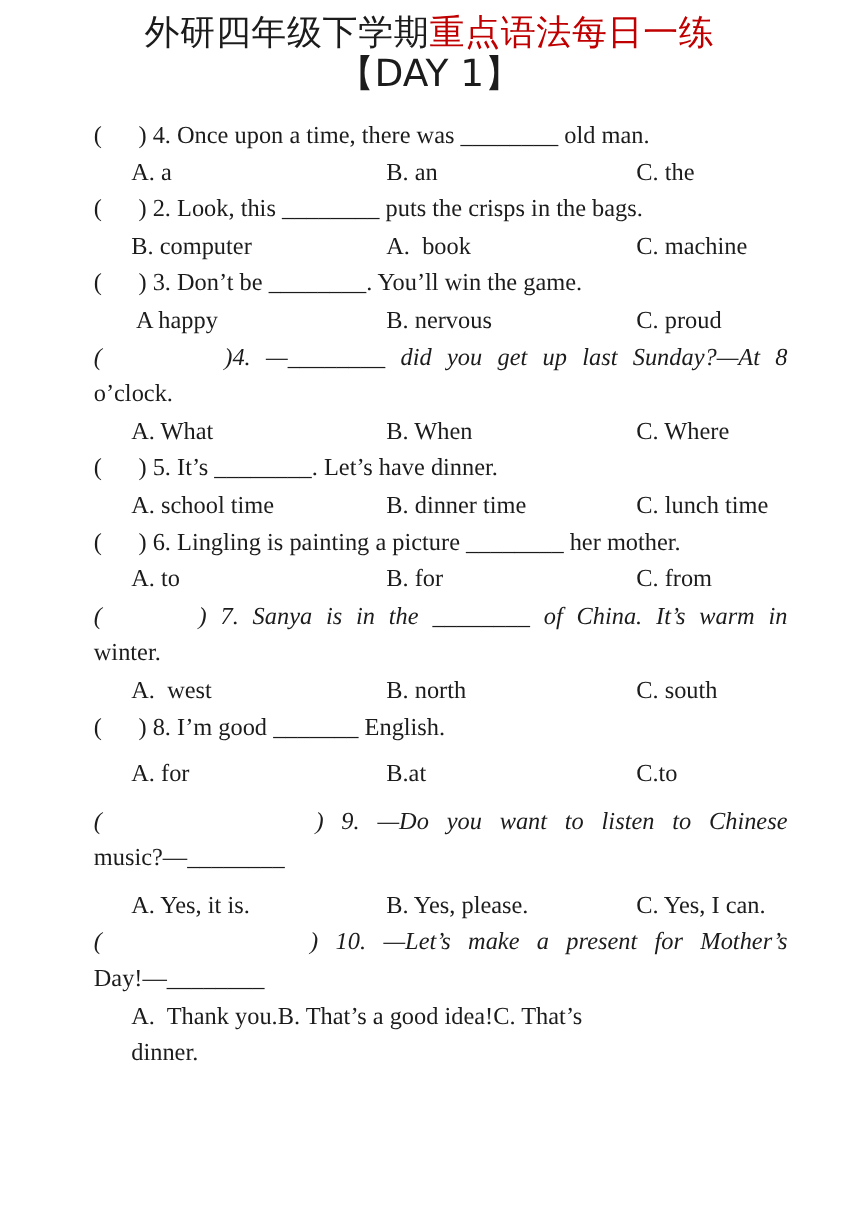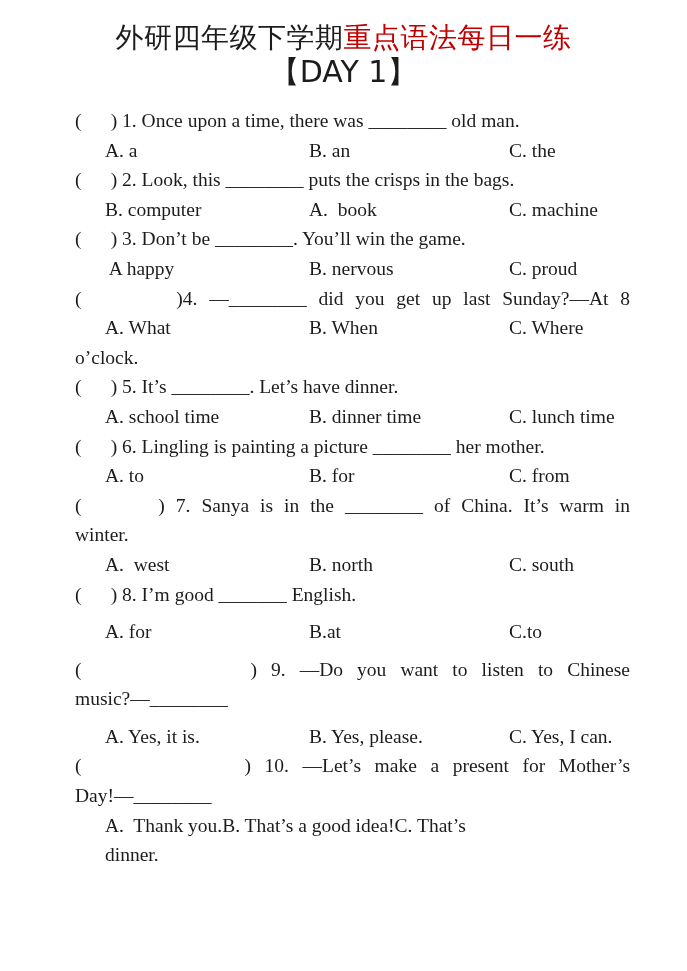--- a/index.html
+++ b/index.html
@@ -5,81 +5,81 @@
   html, body { margin: 0; padding: 0; background: #ffffff; }
   .page {
     position: relative;
     width: 687px;
     height: 971px;
     background: #ffffff;
     overflow: hidden;
     font-family: "Liberation Serif", serif;
     color: #1c1c1c;
   }
-  .header { text-align: center; padding-top: 20px; }
+  .header { text-align: center; padding-top: 8px; }
   .title {
     margin: 0;
     font-family: "DejaVu Sans", sans-serif;
     font-size: 28px;
     font-weight: 500;
     line-height: 36px;
     letter-spacing: 0.5px;
   }
   .subtitle {
     font-family: "DejaVu Sans", sans-serif;
     font-size: 30px;
     font-weight: 500;
     line-height: 30px;
     margin-top: 1px;
   }
   .content { padding: 19px 57px 0 75px; }
   .line { font-size: 19.5px; line-height: 29.6px; }
   .q, .cont, .cont-opt { white-space: pre; }
-  .jq { text-align: justify; text-align-last: justify; }
+  .jq { text-align: justify; text-align-last: justify; font-style: italic; }
   .opts { display: grid; grid-template-columns: 176px 172px auto; padding-left: 30px; gap: 28px; }
   .opts span { white-space: pre; }
   .jopts { display: flex; padding-left: 30px; }
   .jopts span { white-space: pre; }
   .cont-opt { padding-left: 30px; }
   .mt { margin-top: 8px; }
 </style>
 </head>
 <body>
 
 <div class="page" style="color: rgb(28, 28, 28);">
   <div class="header">
     <h1 class="title"><span>外研四年级下学期</span><span class="red" style="color: rgb(192, 0, 0);">重点语法每日一练</span></h1>
     <div class="subtitle">【DAY 1】</div>
   </div>
   <div class="content">
-      <div class="line q">(      ) 1. Once upon a time, there was ________ old man.</div>
+      <div class="line q">(      ) 4. Once upon a time, there was ________ old man.</div>
       <div class="line opts">
         <span>A. a</span>
         <span>B. an</span>
         <span>C. the</span>
       </div>
       <div class="line q">(      ) 2. Look, this ________ puts the crisps in the bags.</div>
       <div class="line opts">
         <span>B. computer</span>
         <span>A.  book</span>
         <span>C. machine</span>
       </div>
       <div class="line q">(      ) 3. Don’t be ________. You’ll win the game.</div>
       <div class="line opts">
         <span> A happy</span>
         <span>B. nervous</span>
         <span>C. proud</span>
       </div>
       <div class="line jq">(&nbsp;&nbsp;&nbsp;&nbsp;&nbsp;&nbsp;&nbsp;&nbsp;)4. —________ did you get up last Sunday?—At 8</div>
+      <div class="line cont">o’clock.</div>
       <div class="line opts">
         <span>A. What</span>
         <span>B. When</span>
         <span>C. Where</span>
       </div>
-      <div class="line cont">o’clock.</div>
       <div class="line q">(      ) 5. It’s ________. Let’s have dinner.</div>
       <div class="line opts">
         <span>A. school time</span>
         <span>B. dinner time</span>
         <span>C. lunch time</span>
       </div>
       <div class="line q">(      ) 6. Lingling is painting a picture ________ her mother.</div>
       <div class="line opts">
         <span>A. to</span>
         <span>B. for</span>

